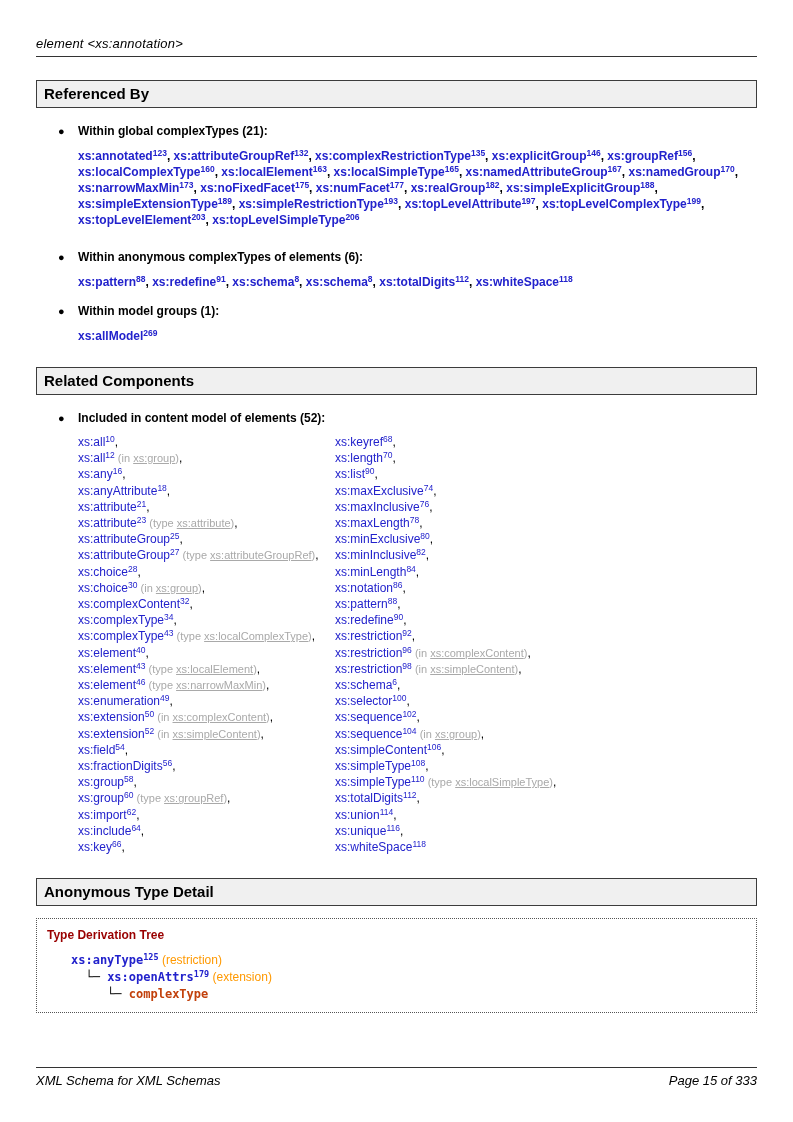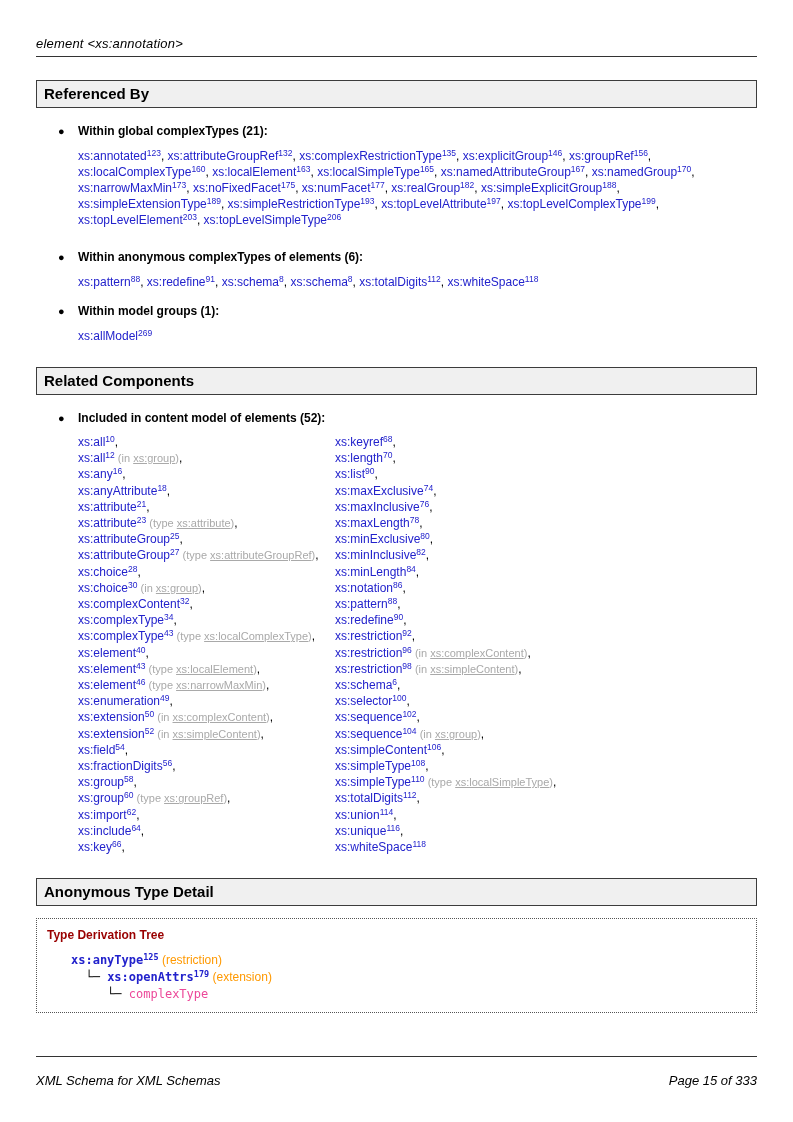--- a/index.html
+++ b/index.html
@@ -39,20 +39,21 @@
   
   .bullet-item { margin: 15px 0 0 22px; display: flex; }
   .bullet-dot { font-size: 11px; line-height: 16px; width: 20px; flex: 0 0 20px; }
   .bullet-text { font-weight: bold; font-size: 12px; line-height: 16px; }
   
   .link-flow {
     margin: 9px 0 0 42px;
     font-size: 12px;
     line-height: 16px;
     max-width: 690px;
+    font-weight: bold;
   }
   a.xlink { color: var(--link, #2222cc); text-decoration: none; cursor: pointer; }
   sup { font-size: 8.5px; line-height: 0; vertical-align: 4px; }
   .note { color: var(--muted, #a9a9a9); font-size: 11px; }
   .note a.notelink { color: var(--muted, #a9a9a9); text-decoration: underline; cursor: pointer; }
   
   .two-col {
     display: flex;
     margin: 8px 0 16px 42px;
     font-size: 12px;
@@ -72,28 +73,28 @@
     font-weight: bold;
     font-size: 12px;
     margin-bottom: 10px;
   }
   .tree-rows { font-family: "DejaVu Sans Mono", monospace; font-size: 12px; margin-left: 24px; }
   .tree-row { line-height: 16px; white-space: pre; }
   .tree-row + .tree-row { margin-top: 1px; }
   .connector { color: #000; font-weight: bold; }
   a.treelink { color: var(--link, #2222cc); text-decoration: none; font-weight: bold; cursor: pointer; }
   .deriv { color: var(--deriv, #ff9900); font-family: "Liberation Sans", sans-serif; font-size: 12px; }
-  .treetext { font-weight: normal; color: #ec4899; }
+  .treetext { font-weight: bold; color: #c2410c; }
   
   .doc-footer {
     position: absolute;
     left: 36px; right: 36px;
     bottom: 34px;
     border-top: 1px solid #333;
-    padding-top: 16px;
+    padding-top: 5px;
     display: flex;
     justify-content: space-between;
     font-style: italic;
     font-size: 13px;
   }
 </style>
 </head>
 <body>
 
 <div class="page">

